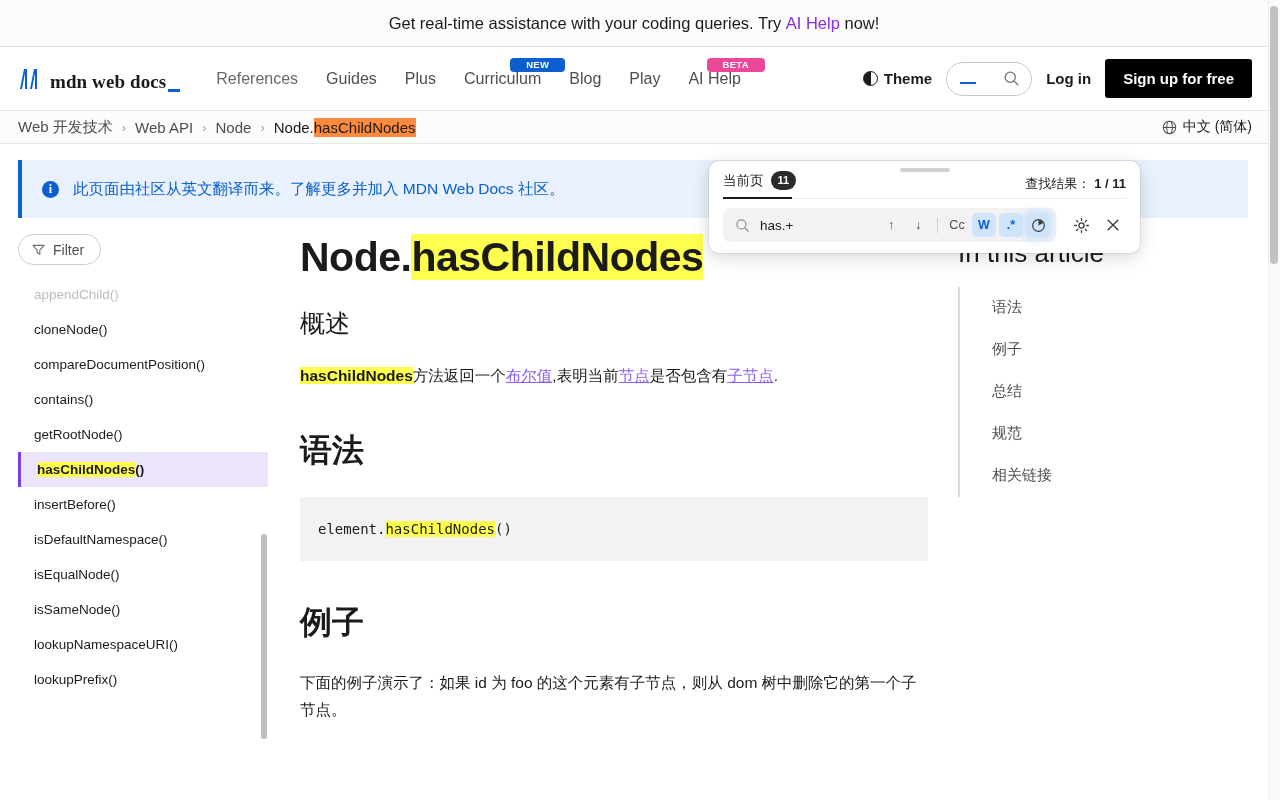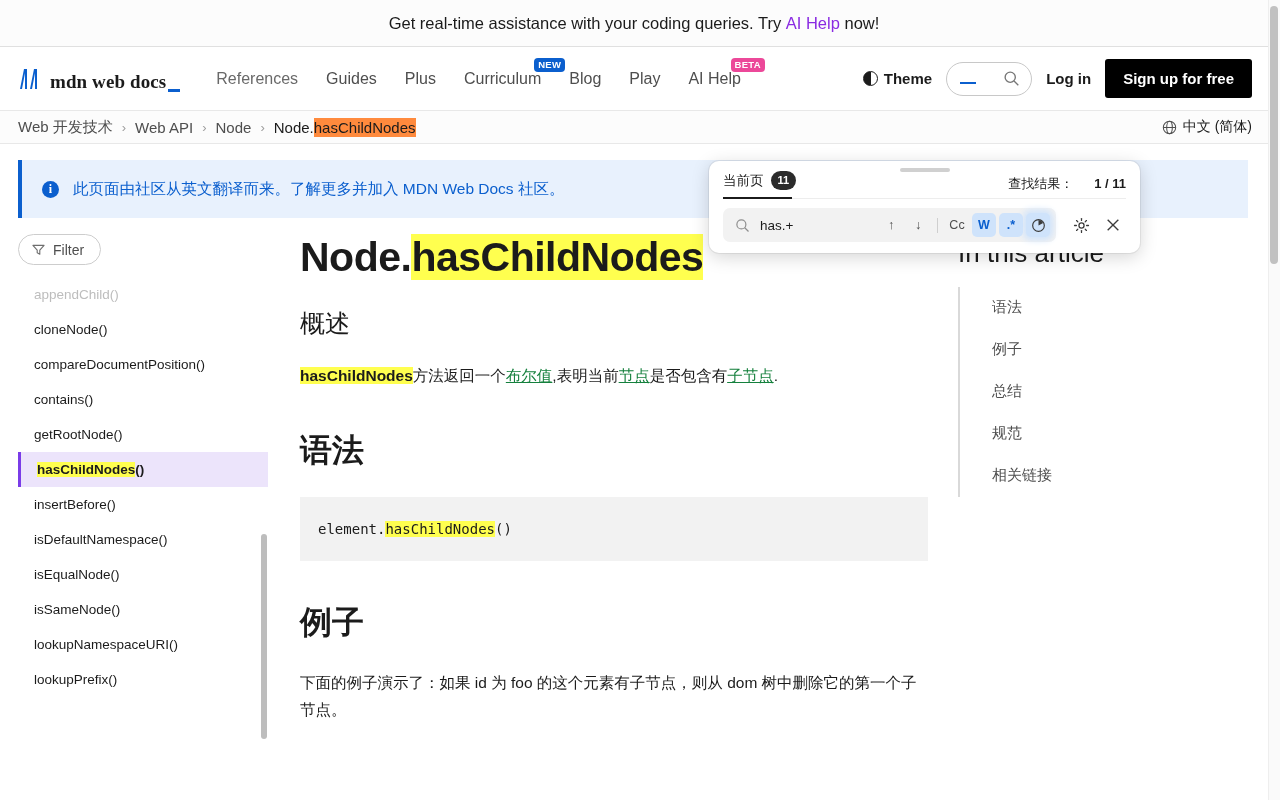--- a/index.html
+++ b/index.html
@@ -50,21 +50,21 @@
   .nav { display: flex; align-items: center; gap: 0; flex: 1; }
   .nav-item {
     position: relative;
     font-size: 16px; color: #4e4e4e;
     padding: 8px 14px; cursor: pointer; white-space: nowrap;
   }
   .nav-item.dim { color: #696969; }
   .badge {
     position: absolute; top: -4px; right: -10px;
     font-size: 9.5px; font-weight: 700; color: #fff;
-    padding: 2px 4px; border-radius: 4px; letter-spacing: .3px;
+    padding: 2px 16px; border-radius: 4px; letter-spacing: .3px;
     line-height: 1.1;
   }
   .badge.new { background: #0b5fce; }
   .badge.beta { background: #ec4899; }
 
   .header-right { display: flex; align-items: center; gap: 14px; }
   .theme-btn { display:flex; align-items:center; gap:6px; font-size:15px; font-weight:700; color:#1b1b1b; cursor:pointer; }
   .theme-circle {
     width:15px; height:15px; border-radius:50%;
     border:1.6px solid #1b1b1b;
@@ -148,21 +148,21 @@
   }
 
   .main { width: 690px; flex:none; padding: 0 30px 0 32px; }
   h1.title {
     font-size: 41px; font-weight: 700; margin: 0 0 26px 0;
     letter-spacing: -.5px; line-height: 1.15;
   }
   h2.sec-sm { font-size: 25px; font-weight: 400; margin: 0 0 22px 0; color:#1b1b1b; }
   h2.sec { font-size: 32px; font-weight: 700; margin: 40px 0 24px 0; }
   p.para { font-size: 15.5px; line-height: 1.75; margin: 0; color:#1b1b1b; }
-  p.para a { color:#15803d; }
+  p.para a { color:#8b5cf6; }
   .bold-hl { font-weight:700; background:#ffff4f; }
   .code-block {
     background:#f2f2f2; padding: 24px 18px; margin-top: 22px;
     font-family:"DejaVu Sans Mono", monospace; font-size: 14px; color:#1b1b1b;
   }
 
   .toc { width: 270px; flex:none; padding-top: 4px; }
   .toc-title { font-size: 26px; font-weight: 400; margin: 0 0 18px 0; color:#1b1b1b; }
   .toc-list { list-style:none; margin:0; padding: 0 0 0 16px; border-left: 2px solid #d9d9d9; }
   .toc-item { font-size: 15px; color:#4e4e4e; padding: 11px 0 12px 16px; cursor:pointer; }
@@ -185,21 +185,21 @@
     border-bottom: 1px solid #ededed; position: relative;
   }
   .fb-tab { display:flex; align-items:center; gap:7px; font-size:13.5px; color:#1b1b1b; cursor:pointer; padding-bottom: 6px; }
   .fb-tab::after {
     content:""; position:absolute; left:0; bottom:-1px; width: 69px; height: 2.5px; background:#1b1b1b;
   }
   .fb-count-pill {
     background:#2b2b2b; color:#fff; font-size:11px; font-weight:700;
     border-radius: 10px; padding: 1px 7px; line-height: 1.5;
   }
-  .fb-results { display:flex; align-items:center; gap:21px; font-size:13px; color:#1b1b1b; }
+  .fb-results { display:flex; align-items:center; gap:4px; font-size:13px; color:#1b1b1b; }
   .fb-results b { font-weight:700; }
   .fb-row { display:flex; align-items:center; gap: 8px; margin-top: 9px; }
   .fb-input-wrap {
     flex:1; height: 34px; background:#f2f2f2; border-radius: 7px;
     display:flex; align-items:center; gap:10px; padding: 0 6px 0 12px;
   }
   .fb-query { flex:1; font-size: 13.5px; color:#1b1b1b; }
   .fb-tools { display:flex; align-items:center; gap: 3px; }
   .fb-ico {
     width: 24px; height: 24px; border-radius: 5px;

